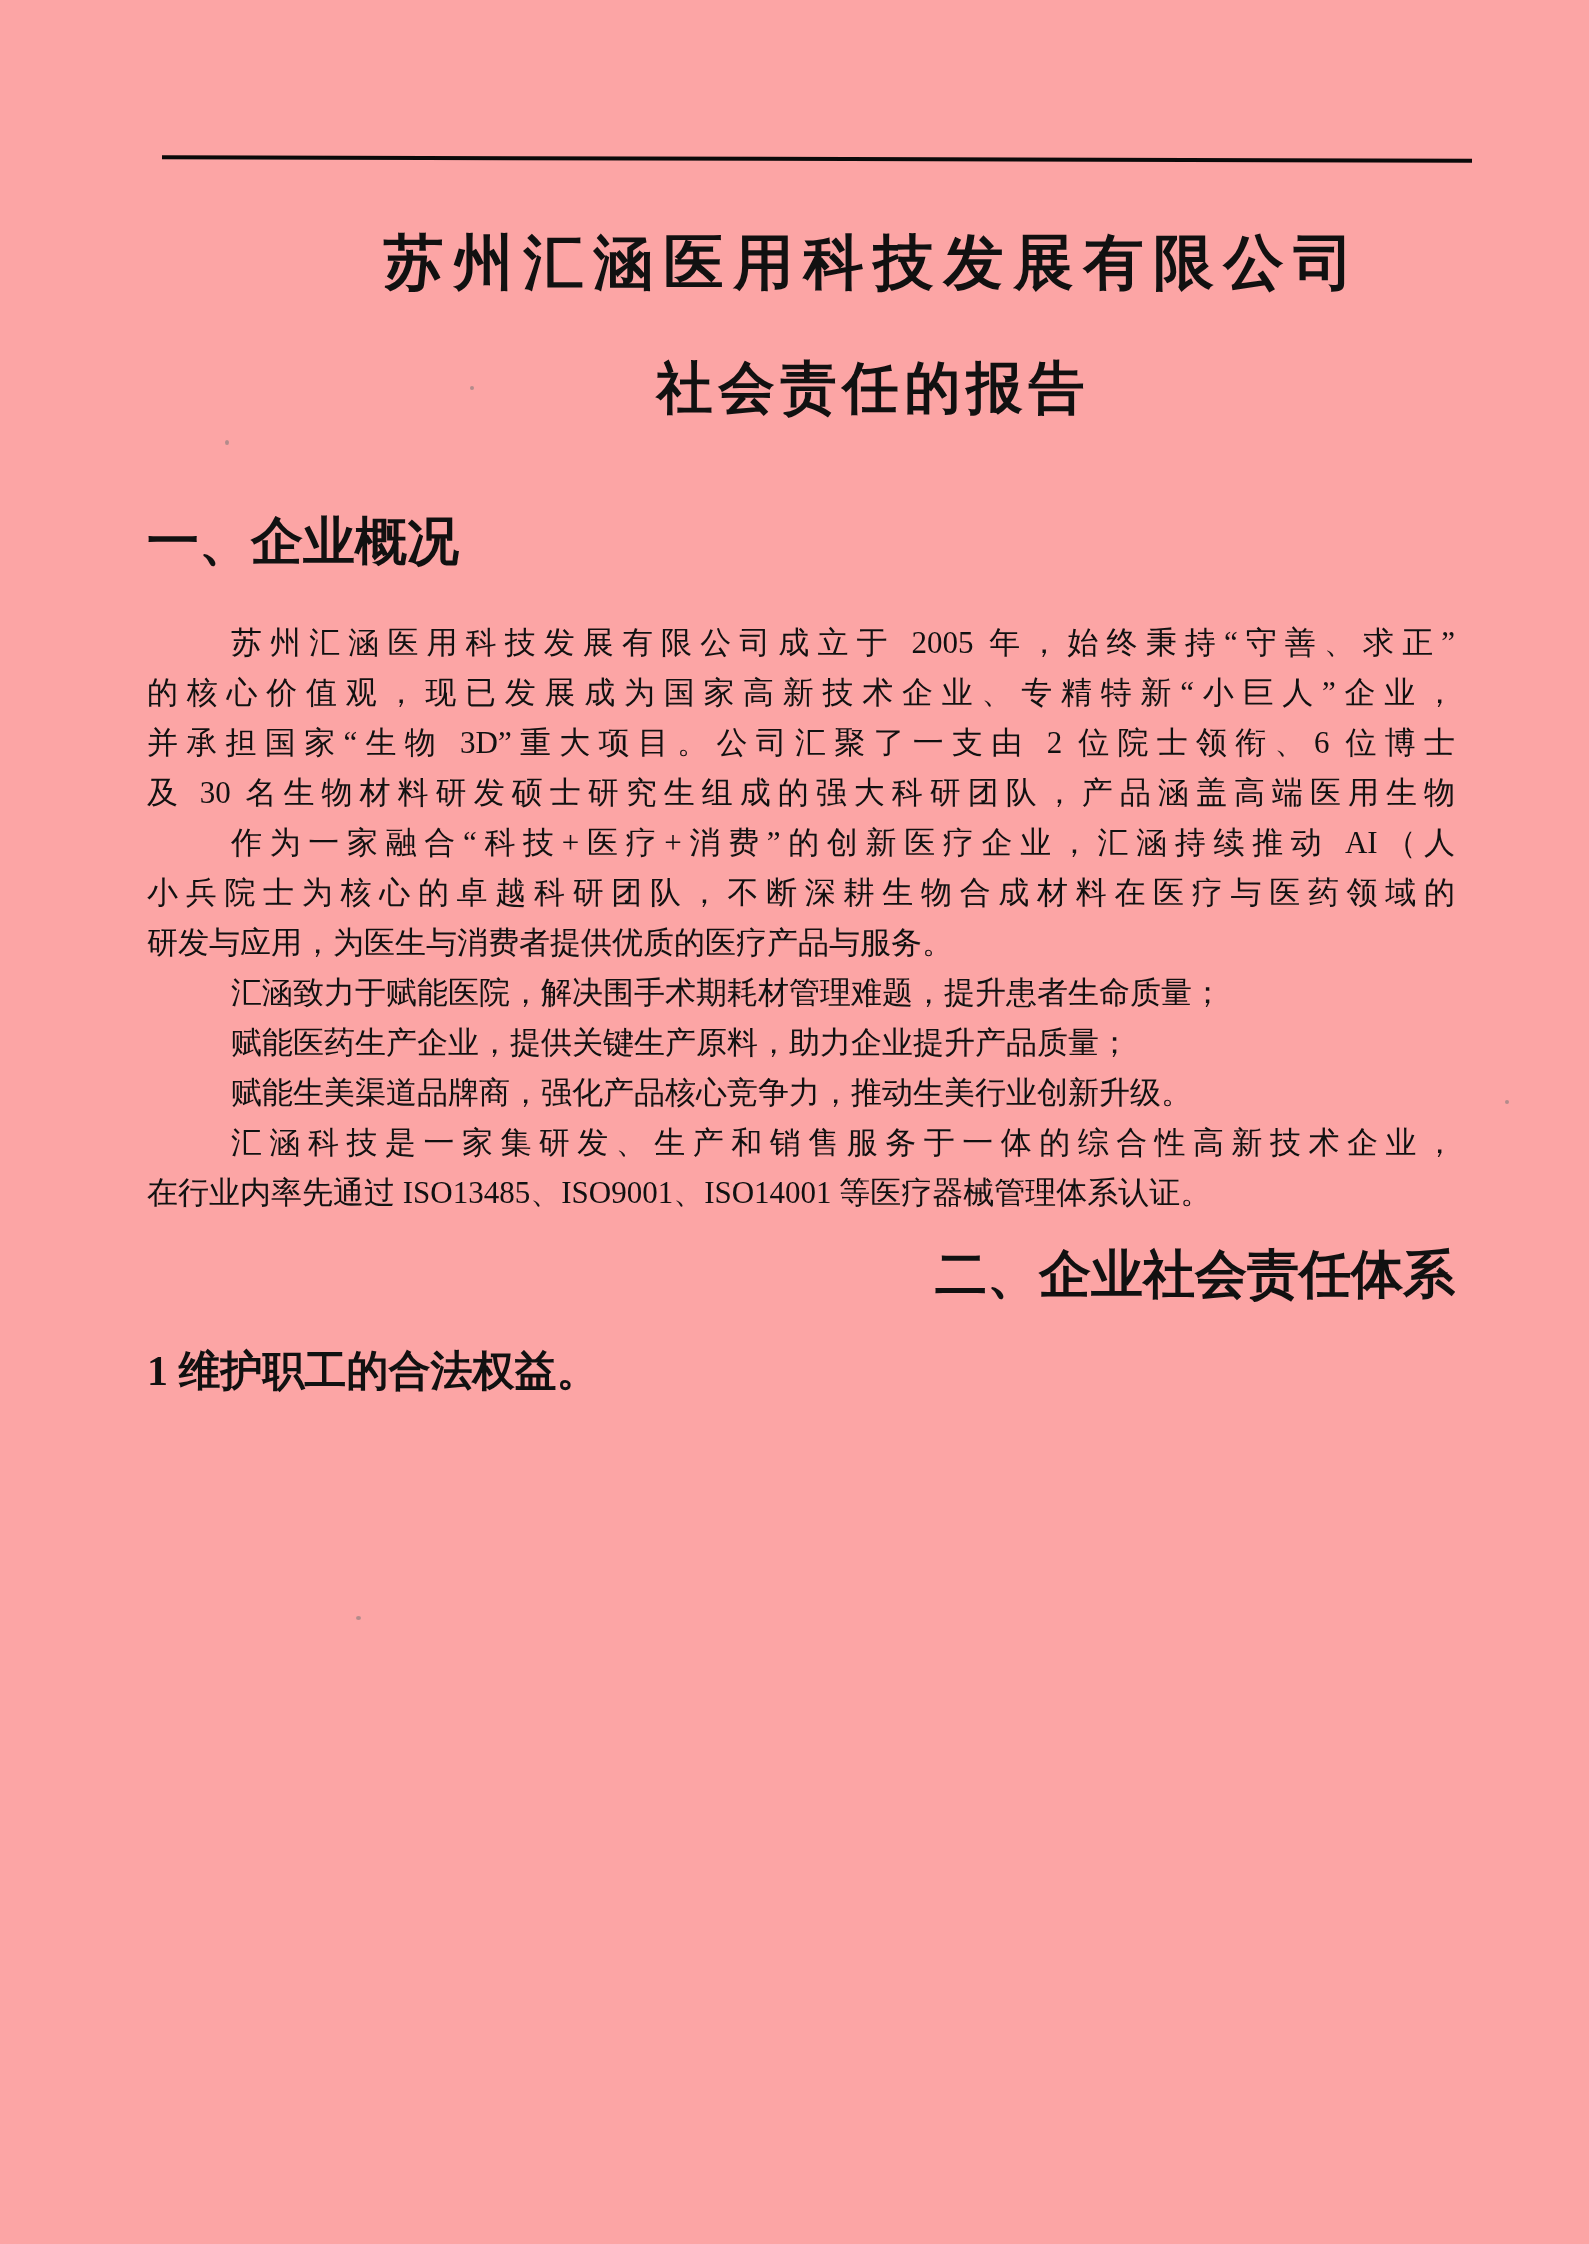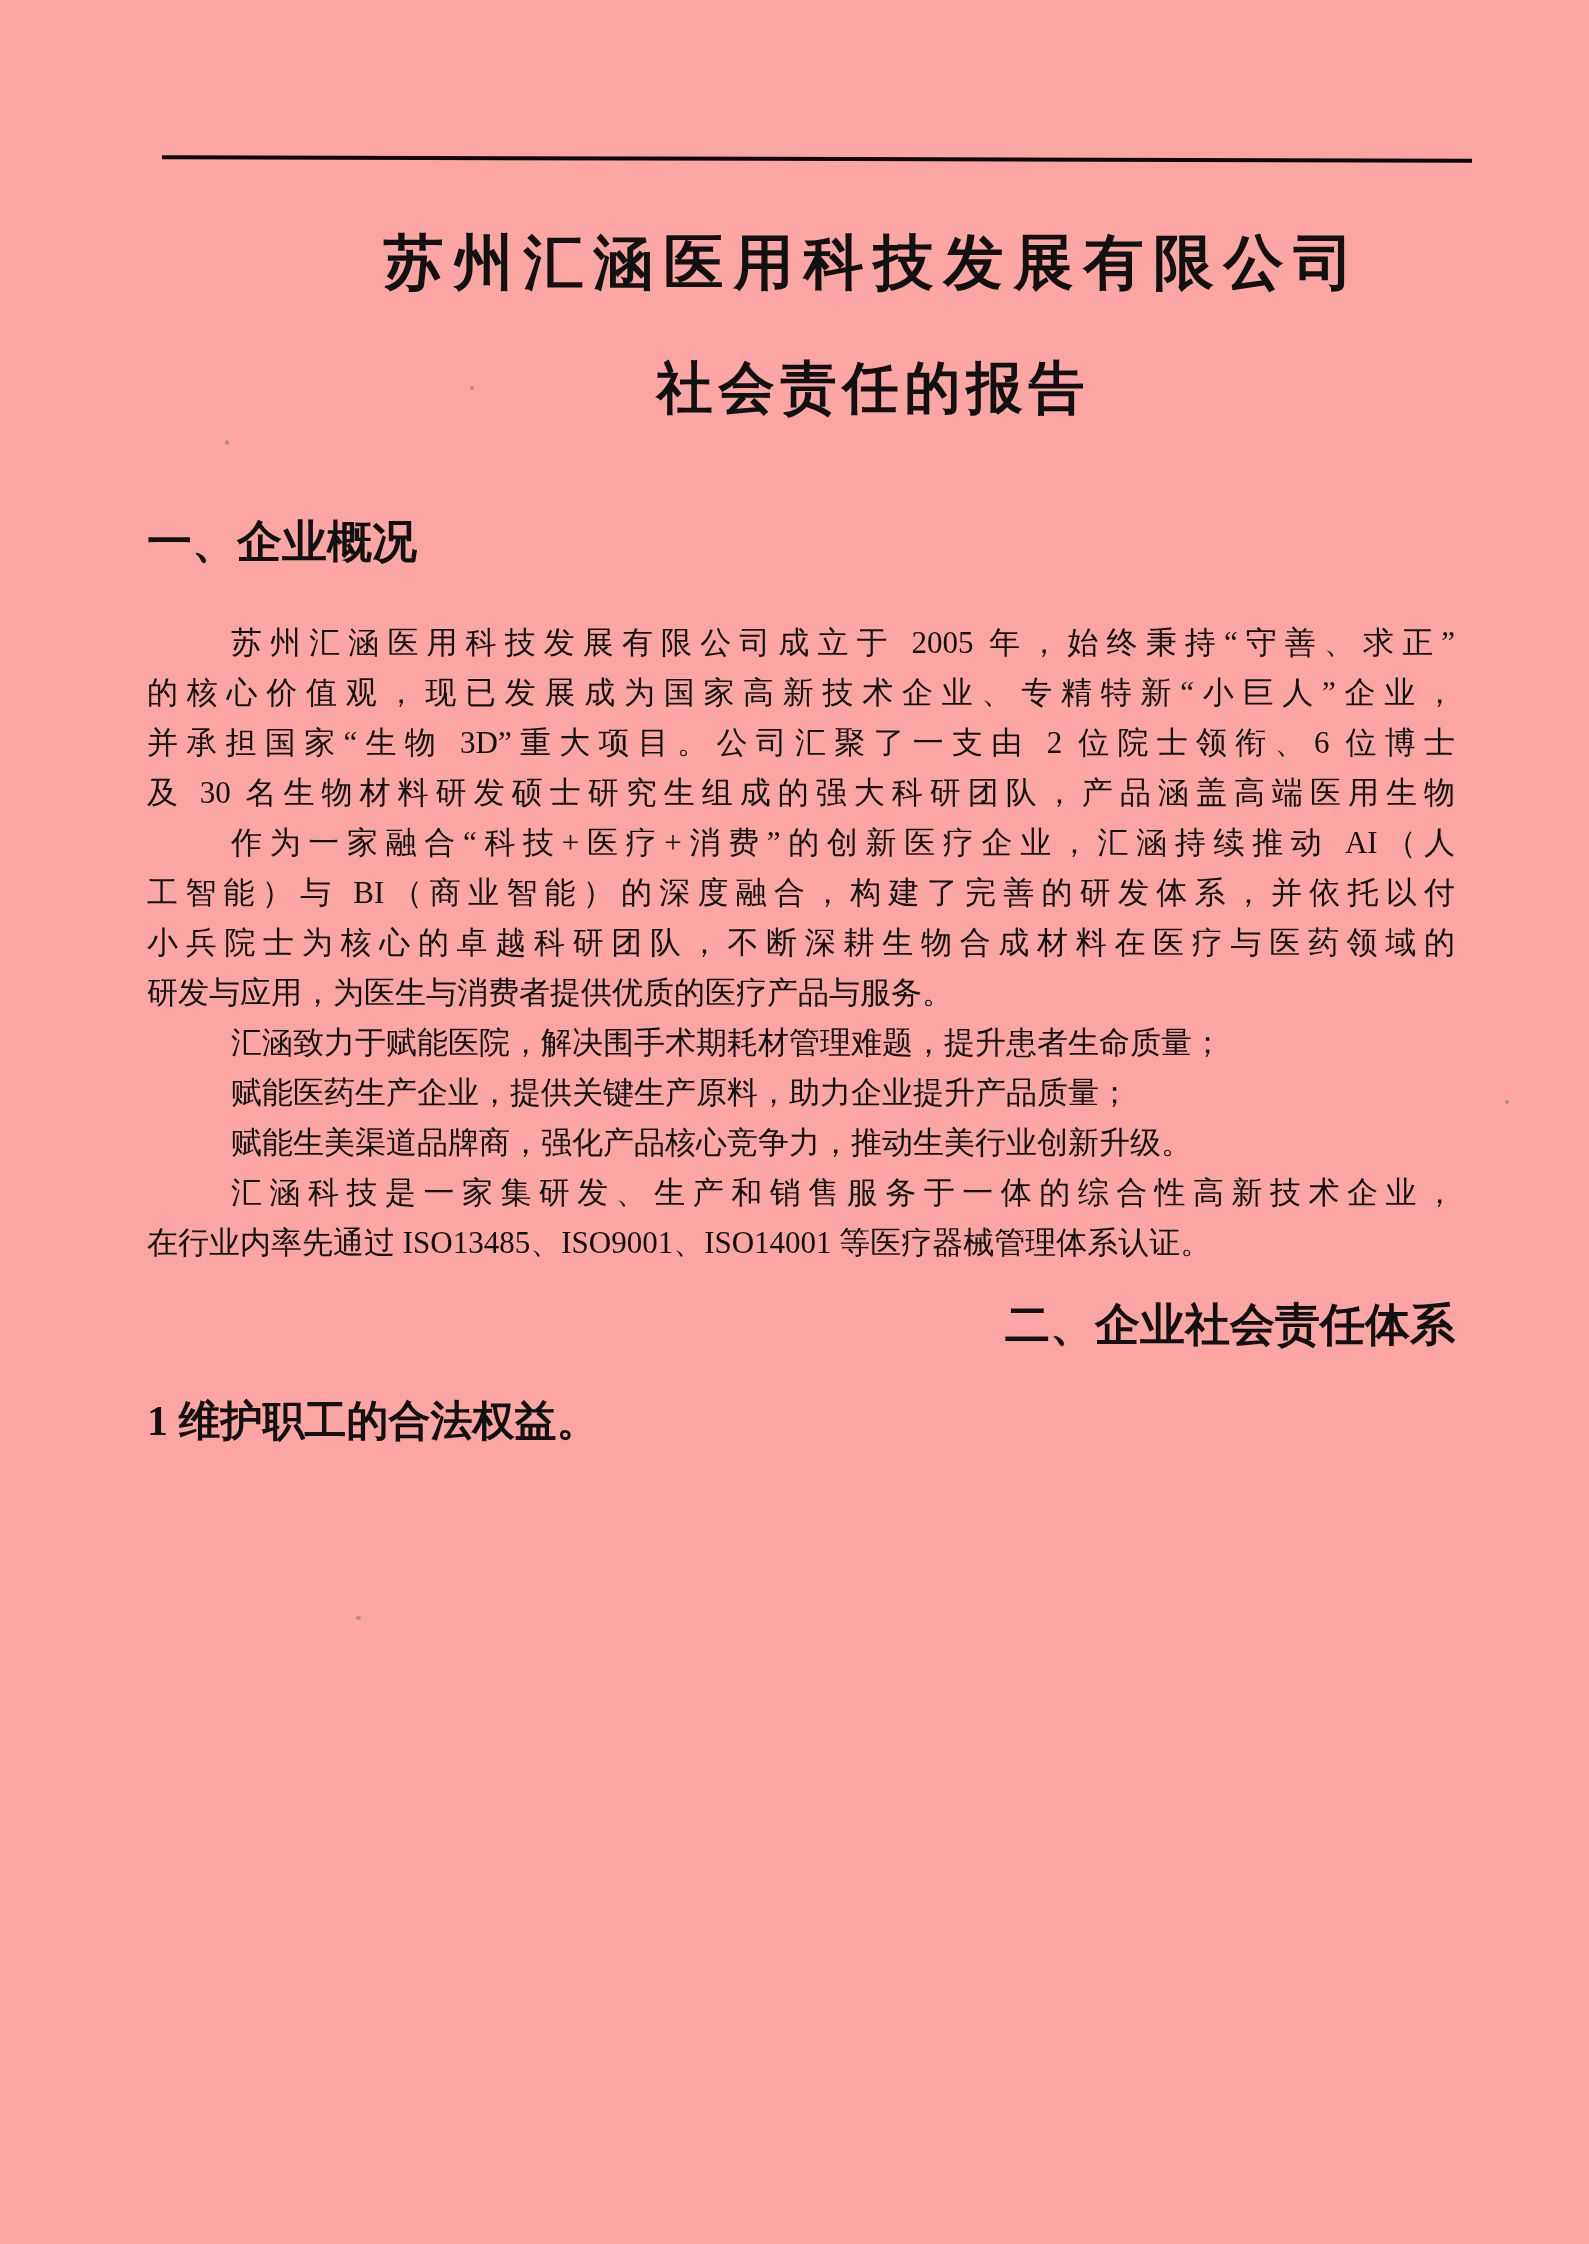--- a/index.html
+++ b/index.html
@@ -46,21 +46,21 @@
   .doc-subtitle {
     font-size: 56px;
     line-height: 60px;
     font-weight: bold;
     letter-spacing: 6px;
     text-align: center;
     margin: 63px 0 0 145px;
     white-space: nowrap;
   }
   .h1 {
-    font-size: 45px;
+    font-size: 52px;
     line-height: 48px;
     font-weight: bold;
     margin: 0;
   }
   .h1--s1 { margin-top: 100px; }
   .h1--s2 { margin-top: 33px; text-align: right; }
   .h2 {
     font-size: 42px;
     line-height: 46px;
     font-weight: bold;
@@ -110,21 +110,20 @@
 
     <div class="para para--p1">
       <div class="line line--indent">苏州汇涵医用科技发展有限公司成立于 2005 年，始终秉持“守善、求正”</div>
       <div class="line">的核心价值观，现已发展成为国家高新技术企业、专精特新“小巨人”企业，</div>
       <div class="line">并承担国家“生物 3D”重大项目。公司汇聚了一支由 2 位院士领衔、6 位博士</div>
       <div class="line">及 30 名生物材料研发硕士研究生组成的强大科研团队，产品涵盖高端医用生物</div>
     </div>
 
     <div class="para">
       <div class="line line--indent">作为一家融合“科技+医疗+消费”的创新医疗企业，汇涵持续推动 AI（人</div>
-      <div class="line">工智能）与 BI（商业智能）的深度融合，构建了完善的研发体系，并依托以付</div>
       <div class="line">小兵院士为核心的卓越科研团队，不断深耕生物合成材料在医疗与医药领域的</div>
       <div class="line line--end">研发与应用，为医生与消费者提供优质的医疗产品与服务。</div>
     </div>
 
     <div class="para">
       <div class="line line--end line--indent">汇涵致力于赋能医院，解决围手术期耗材管理难题，提升患者生命质量；</div>
     </div>
 
     <div class="para">
       <div class="line line--end line--indent">赋能医药生产企业，提供关键生产原料，助力企业提升产品质量；</div>

